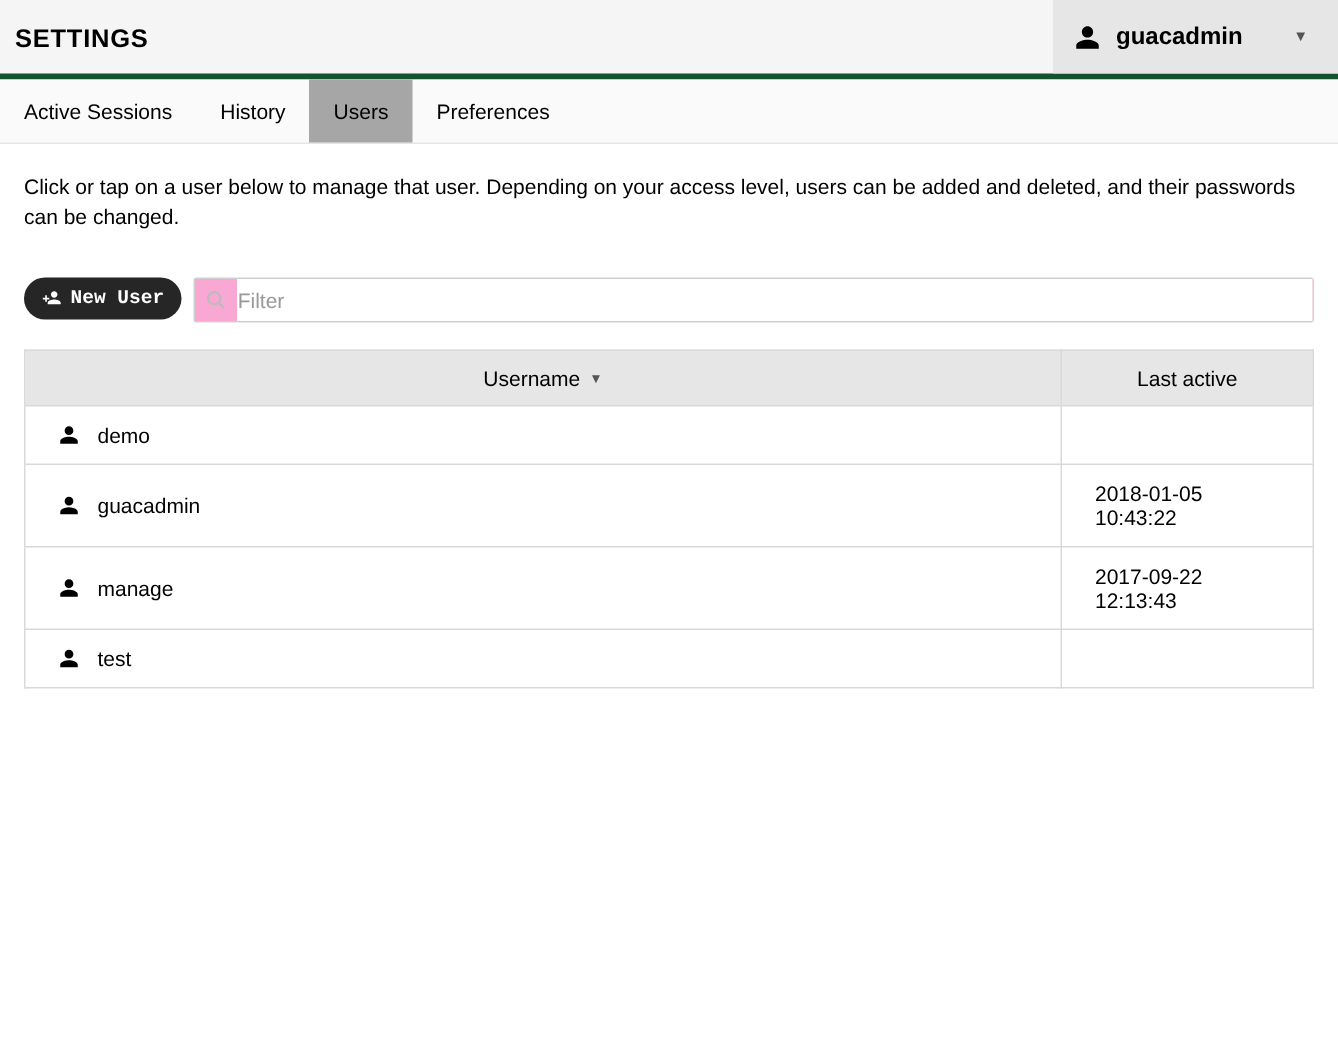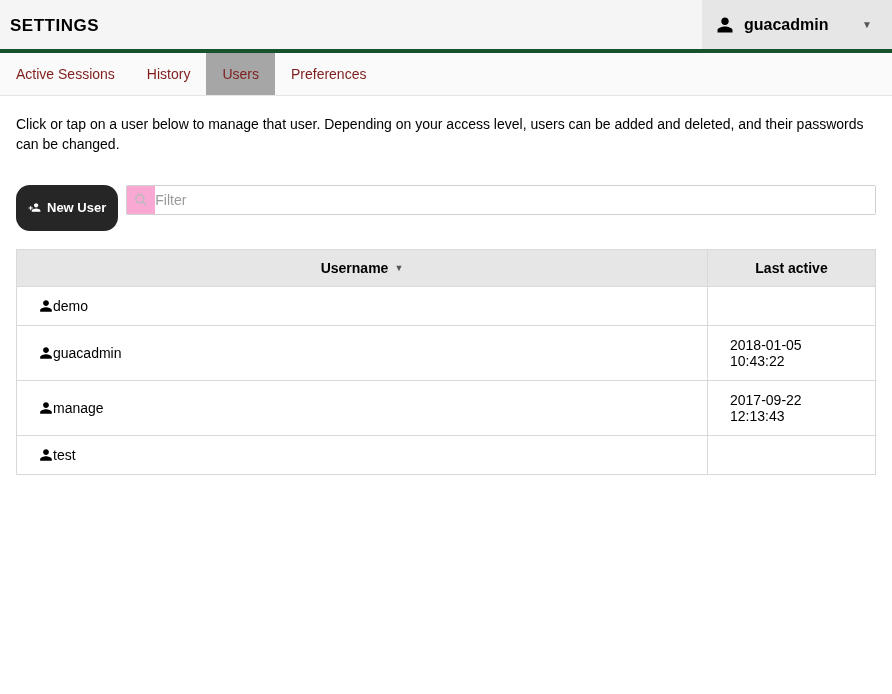--- a/index.html
+++ b/index.html
@@ -50,21 +50,21 @@
 
     
     .tab-row {
       display: flex;
       background: #fafafa;
       border-bottom: 1px solid #e5e5e5;
     }
     .tab {
       padding: 13px 16px;
       font-size: 14px;
-      color: #7f1d1d;
+      color: #000000;
       cursor: pointer;
       white-space: nowrap;
     }
     .tab.active {
       background: #a6a6a6;
       font-weight: 400;
     }
 
     
     .content {
@@ -87,23 +87,24 @@
     .new-user-btn {
       display: inline-flex;
       align-items: center;
       gap: 6px;
       background: #262626;
       color: #fff;
       border: none;
       font-size: 13px;
       font-weight: 600;
       padding: 0 12px;
-      height: 46px;
+      height: 28px;
       cursor: pointer;
       border-radius: 14px;
+      font-family: Liberation Mono, monospace;
     }
     .new-user-btn svg { display: block; }
     .filter-wrap {
       flex: 1;
       position: relative;
       display: flex;
       align-items: center;
       border: 1px solid #d0d0d0;
       border-radius: 2px;
       background: #f9a8d4;
@@ -134,40 +135,41 @@
     }
     table.users col.col-user { width: auto; }
     table.users col.col-last { width: 168px; }
     table.users th, table.users td {
       border: 1px solid #d9d9d9;
       text-align: left;
       font-size: 14px;
     }
     table.users th {
       background: #e6e6e6;
-      font-weight: 700;
+      font-weight: 400;
       padding: 10px 4px;
       text-align: center;
       cursor: pointer;
     }
     .th-inner {
       display: inline-flex;
       align-items: center;
       gap: 6px;
       justify-content: center;
     }
     .sort-caret { font-size: 9px; color: #555; }
     table.users td {
       padding: 11px 16px 11px 22px;
     }
     td.username-cell { cursor: pointer; }
     td.last-active-cell { text-align: right; padding-right: 16px; }
     .row-user {
       display: flex;
       align-items: center;
+      gap: 12px;
     }
     .row-user svg { display: block; flex: 0 0 auto; }
   </style>
 </head>
 <body>
 
 <div class="header-bar">
   <div class="header-title">SETTINGS</div>
   <div class="user-menu">
     <span class="user-icon">

